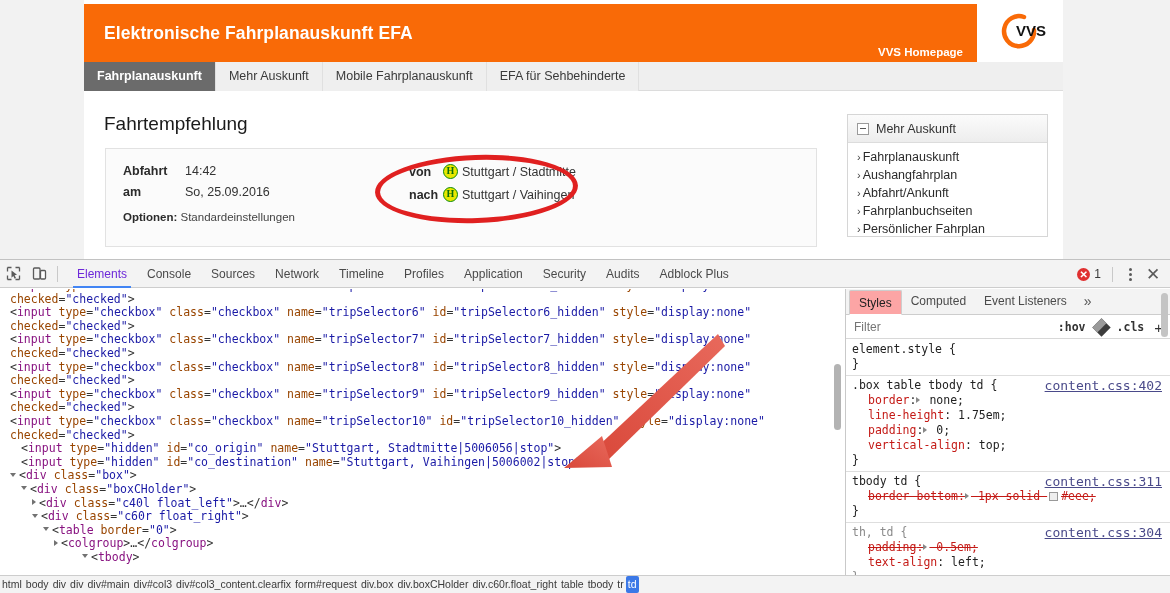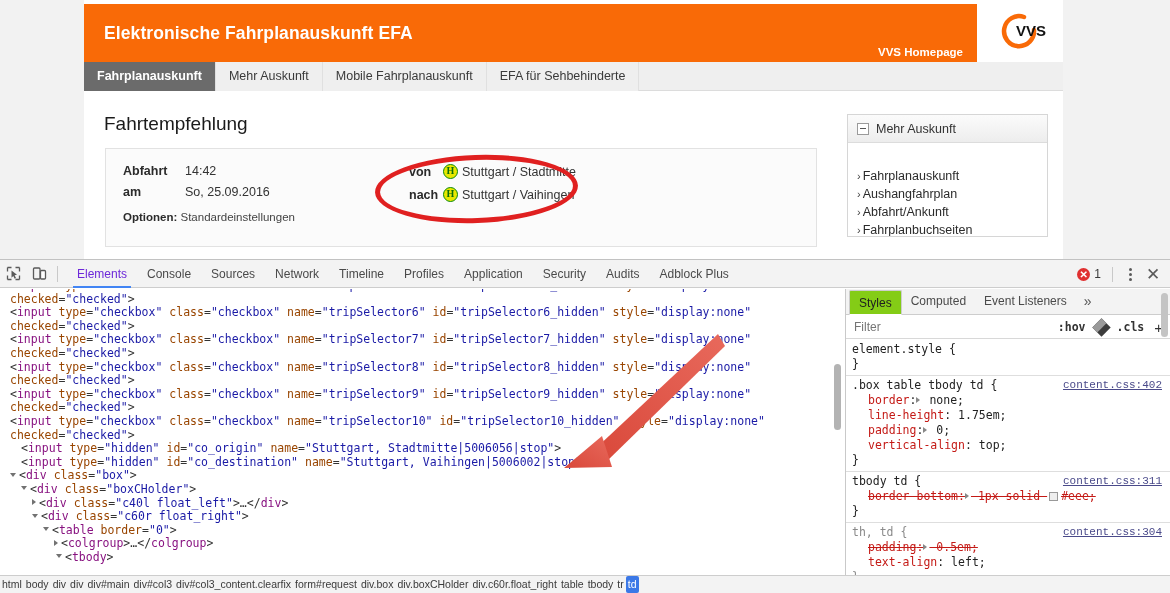--- a/index.html
+++ b/index.html
@@ -135,21 +135,21 @@
   .collapse-sq {
     display: inline-block; vertical-align: middle;
     width: 12px; height: 12px;
     border: 1px solid #9a9a9a; background: #fff;
     position: relative; margin: -2px 7px 0 0;
   }
   .collapse-sq::before {
     content: ""; position: absolute; left: 2px; top: 4px;
     width: 6px; height: 1px; background: #555;
   }
-  .sidelinks { padding: 5px 0 0 9px; margin-top: 19px; }
+  .sidelinks { padding: 5px 0 0 9px; }
   .sidelink {
     font-size: 12.5px; color: #2b2b2b; line-height: 18px;
     white-space: nowrap; cursor: pointer;
   }
   .sidelink .ch { color: #444; margin-right: 2px; font-size: 11px; }
 
   
   .ann-ellipse {
     position: absolute; left: 375px; top: 155px;
     width: 203px; height: 68px;
@@ -256,21 +256,21 @@
     border-bottom: 1px solid #cdcdcd;
     background: #f3f3f3;
     padding-left: 3px;
   }
   .st-tab {
     height: 25px; line-height: 25px; padding: 0 9px;
     font-size: 12px; color: #4a4a4a; cursor: pointer;
     white-space: nowrap;
   }
   .st-tab.active {
-    background: #84cc16; color: #202020;
+    background: #fca5a5; color: #202020;
     border: 1px solid #cdcdcd; border-bottom: 1px solid #ffffff;
     margin-bottom: -1px; border-radius: 2px 2px 0 0;
   }
   .st-more { font-size: 14px; color: #555; padding: 0 8px; line-height: 25px; cursor: pointer; }
   .st-filter {
     position: relative; height: 24px;
     border-bottom: 1px solid #d8d8d8;
     background: #fff; display: flex; align-items: center;
   }
   .st-filter-input {
@@ -289,21 +289,21 @@
     position: absolute; left: 0; top: 51px; right: 0; bottom: 0;
     overflow: hidden;
     font-family: "DejaVu Sans Mono", monospace;
     font-size: 11.5px; line-height: 15px; color: #222;
   }
   .st-rule { border-bottom: 1px solid #dedede; padding: 2px 0 3px 6px; position: relative; }
   .st-sel { color: #222; }
   .st-sel.dim { color: #8a8a8a; }
   .st-origin {
     position: absolute; right: 8px; top: 2px;
-    color: #4a4a8a; text-decoration: underline; font-size: 11px; font-family: Liberation Mono, monospace;
+    color: #4a4a8a; text-decoration: underline; font-size: 13px;
   }
   .st-prop { padding-left: 16px; white-space: pre; }
   .st-pname { color: #c41a16; }
   .st-pval  { color: #222; }
   .st-strike { text-decoration: line-through; color: #c41a16; }
   .st-tri {
     display: inline-block; width: 0; height: 0;
     border-left: 4px solid #888;
     border-top: 3.5px solid transparent;
     border-bottom: 3.5px solid transparent;
@@ -467,21 +467,21 @@
           <div class="dom-line" style="padding-left: 10px;"><span class="punc">&lt;</span><span class="tag">input</span> <span class="attr">type</span><span class="punc">=</span><span class="val">"checkbox"</span> <span class="attr">class</span><span class="punc">=</span><span class="val">"checkbox"</span> <span class="attr">name</span><span class="punc">=</span><span class="val">"tripSelector10"</span> <span class="attr">id</span><span class="punc">=</span><span class="val">"tripSelector10_hidden"</span> <span class="attr">style</span><span class="punc">=</span><span class="val">"display:none"</span></div>
           <div class="dom-line" style="padding-left: 10px;"><span class="attr">checked</span><span class="punc">=</span><span class="val">"checked"</span><span class="punc">&gt;</span></div>
           <div class="dom-line" style="padding-left: 21px;"><span class="punc">&lt;</span><span class="tag">input</span> <span class="attr">type</span><span class="punc">=</span><span class="val">"hidden"</span> <span class="attr">id</span><span class="punc">=</span><span class="val">"co_origin"</span> <span class="attr">name</span><span class="punc">=</span><span class="val">"Stuttgart, Stadtmitte|5006056|stop"</span><span class="punc">&gt;</span></div>
           <div class="dom-line" style="padding-left: 21px;"><span class="punc">&lt;</span><span class="tag">input</span> <span class="attr">type</span><span class="punc">=</span><span class="val">"hidden"</span> <span class="attr">id</span><span class="punc">=</span><span class="val">"co_destination"</span> <span class="attr">name</span><span class="punc">=</span><span class="val">"Stuttgart, Vaihingen|5006002|stop"</span><span class="punc">&gt;</span></div>
           <div class="dom-line" style="padding-left: 10px;"><span class="tri open"></span><span class="punc">&lt;</span><span class="tag">div</span> <span class="attr">class</span><span class="punc">=</span><span class="val">"box"</span><span class="punc">&gt;</span></div>
           <div class="dom-line" style="padding-left: 21px;"><span class="tri open"></span><span class="punc">&lt;</span><span class="tag">div</span> <span class="attr">class</span><span class="punc">=</span><span class="val">"boxCHolder"</span><span class="punc">&gt;</span></div>
           <div class="dom-line" style="padding-left: 32px;"><span class="tri"></span><span class="punc">&lt;</span><span class="tag">div</span> <span class="attr">class</span><span class="punc">=</span><span class="val">"c40l float_left"</span><span class="punc">&gt;</span><span class="txt">…</span><span class="punc">&lt;/</span><span class="tag">div</span><span class="punc">&gt;</span></div>
           <div class="dom-line" style="padding-left: 32px;"><span class="tri open"></span><span class="punc">&lt;</span><span class="tag">div</span> <span class="attr">class</span><span class="punc">=</span><span class="val">"c60r float_right"</span><span class="punc">&gt;</span></div>
           <div class="dom-line" style="padding-left: 43px;"><span class="tri open"></span><span class="punc">&lt;</span><span class="tag">table</span> <span class="attr">border</span><span class="punc">=</span><span class="val">"0"</span><span class="punc">&gt;</span></div>
           <div class="dom-line" style="padding-left: 54px;"><span class="tri"></span><span class="punc">&lt;</span><span class="tag">colgroup</span><span class="punc">&gt;</span><span class="txt">…</span><span class="punc">&lt;/</span><span class="tag">colgroup</span><span class="punc">&gt;</span></div>
-          <div class="dom-line" style="padding-left: 56px;"><span class="tri open"></span><span class="punc">&lt;</span><span class="tag">tbody</span><span class="punc">&gt;</span></div>
+          <div class="dom-line" style="padding-left: 82px;"><span class="tri open"></span><span class="punc">&lt;</span><span class="tag">tbody</span><span class="punc">&gt;</span></div>
         </div>
       <div class="dom-scrollbar"></div>
     </div>
 
     <div class="pane-split"></div>
 
     <div class="styles-pane">
       <div class="st-tabs">
         <div class="st-tab active">Styles</div>
         <div class="st-tab">Computed</div>

